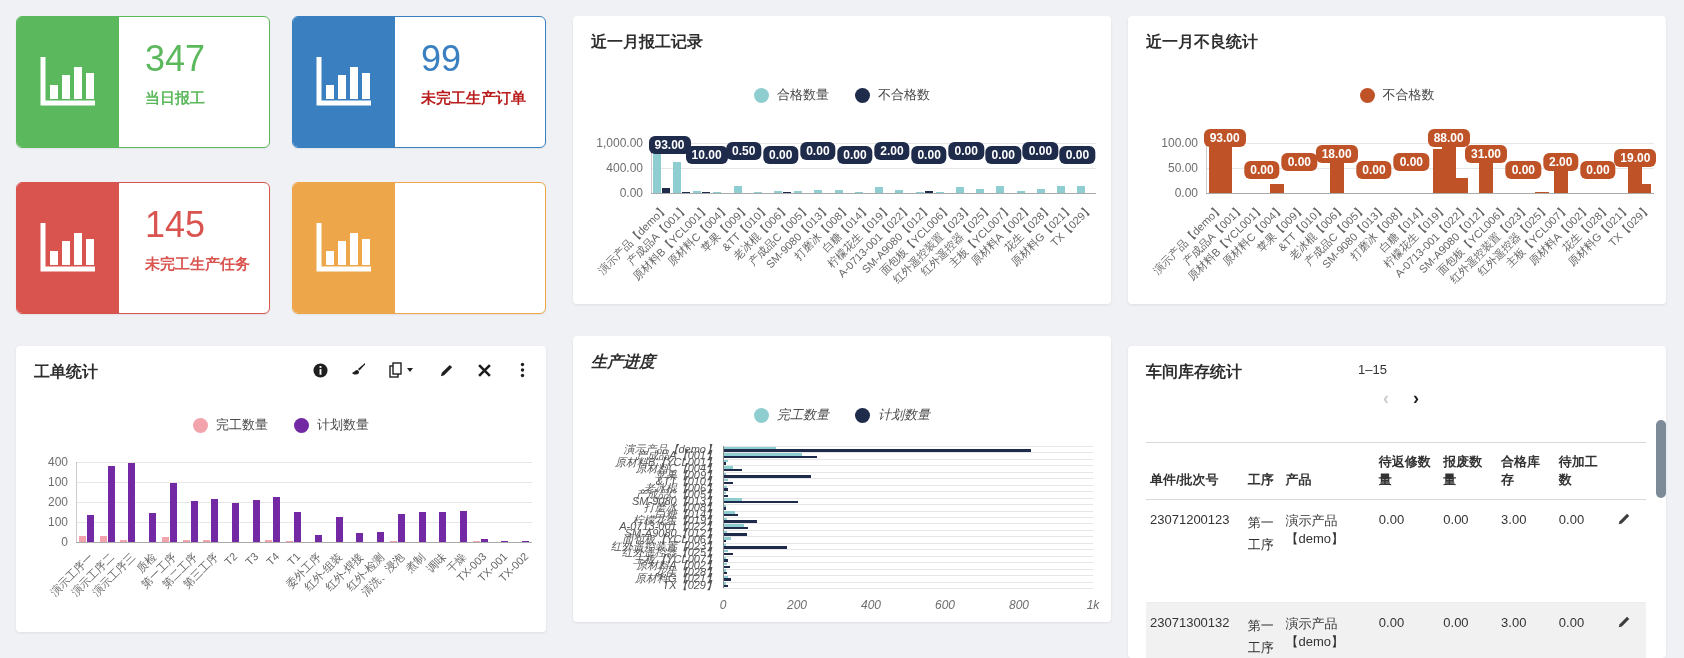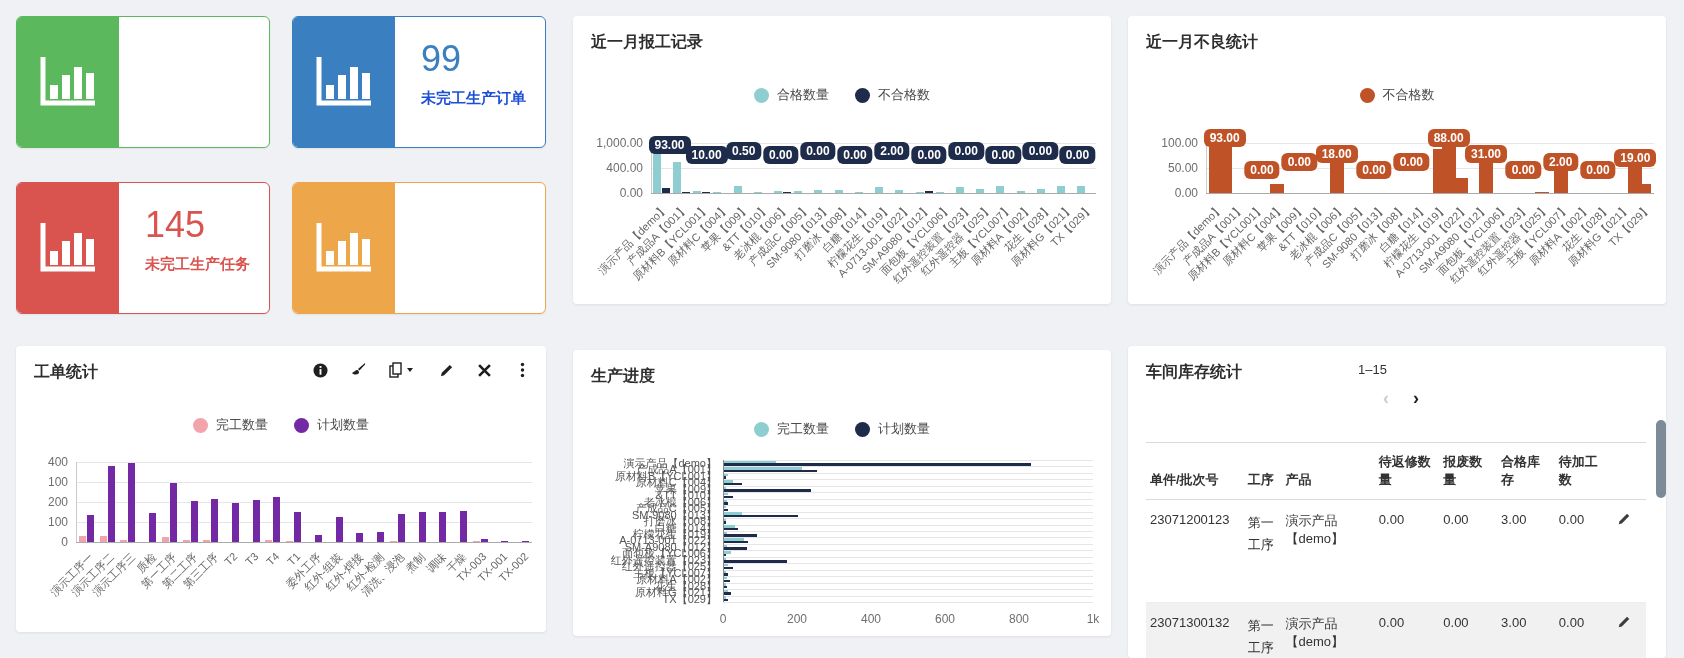--- a/index.html
+++ b/index.html
@@ -60,34 +60,38 @@
   <div class="kpi" style="left: 16px; top: 16px; border-color: rgb(92, 184, 92);">
     <div class="kpi-left" style="background: rgb(92, 184, 92);">
         <svg width="62" height="54" viewBox="0 0 62 54">
           <path d="M6 2 L6 48 L58 48" stroke="#fff" stroke-width="5" fill="none"></path>
           <rect x="13" y="30" width="8" height="14" fill="#fff"></rect>
           <rect x="25" y="20" width="8" height="24" fill="#fff"></rect>
           <rect x="37" y="12" width="8" height="32" fill="#fff"></rect>
           <rect x="49" y="18" width="8" height="26" fill="#fff"></rect>
         </svg>
       </div>
+    <div class="kpi-right">
+        <div class="kpi-value" style="color: rgb(92, 184, 92);">347</div>
+    <div class="kpi-label" style="color: rgb(92, 184, 92);">当日报工</div>
+      </div>
   </div>
   <div class="kpi" style="left: 292px; top: 16px; border-color: rgb(58, 128, 193);">
     <div class="kpi-left" style="background: rgb(58, 128, 193);">
         <svg width="62" height="54" viewBox="0 0 62 54">
           <path d="M6 2 L6 48 L58 48" stroke="#fff" stroke-width="5" fill="none"></path>
           <rect x="13" y="30" width="8" height="14" fill="#fff"></rect>
           <rect x="25" y="20" width="8" height="24" fill="#fff"></rect>
           <rect x="37" y="12" width="8" height="32" fill="#fff"></rect>
           <rect x="49" y="18" width="8" height="26" fill="#fff"></rect>
         </svg>
       </div>
     <div class="kpi-right">
         <div class="kpi-value" style="color: rgb(58, 128, 193);">99</div>
-    <div class="kpi-label" style="color: #1d4ed8;">未完工生产订单</div>
+    <div class="kpi-label" style="color: #b91c1c;">未完工生产订单</div>
       </div>
   </div>
   <div class="kpi" style="left: 16px; top: 182px; border-color: rgb(217, 83, 79);">
     <div class="kpi-left" style="background: rgb(217, 83, 79);">
         <svg width="62" height="54" viewBox="0 0 62 54">
           <path d="M6 2 L6 48 L58 48" stroke="#fff" stroke-width="5" fill="none"></path>
           <rect x="13" y="30" width="8" height="14" fill="#fff"></rect>
           <rect x="25" y="20" width="8" height="24" fill="#fff"></rect>
           <rect x="37" y="12" width="8" height="32" fill="#fff"></rect>
           <rect x="49" y="18" width="8" height="26" fill="#fff"></rect>
@@ -373,21 +377,21 @@
       <div class="catlabel" style="left: 231.273px; top: 204px;">清洗、浸泡</div>
       <div class="catlabel" style="left: 252px; top: 204px;">煮制</div>
       <div class="catlabel" style="left: 272.727px; top: 204px;">调味</div>
       <div class="catlabel" style="left: 293.455px; top: 204px;">干燥</div>
       <div class="catlabel" style="left: 314.182px; top: 204px;">TX-003</div>
       <div class="catlabel" style="left: 334.909px; top: 204px;">TX-001</div>
       <div class="catlabel" style="left: 355.636px; top: 204px;">TX-002</div>
     </div>
 </div>
 
-<div class="card" style="left:573px;top:350px;width:538px;height:286px;">
+<div class="card" style="left:573px;top:336px;width:538px;height:286px;font-style:italic;">
   <div class="card-title">生产进度</div>
   <div class="legend" style="top:70px;">
       <span class="legend-item">
         <span class="legend-dot" style="background: rgb(143, 206, 208);"></span>
         <span>完工数量</span>
       </span>
       <span class="legend-item">
         <span class="legend-dot" style="background: rgb(30, 43, 74);"></span>
         <span>计划数量</span>
       </span>

